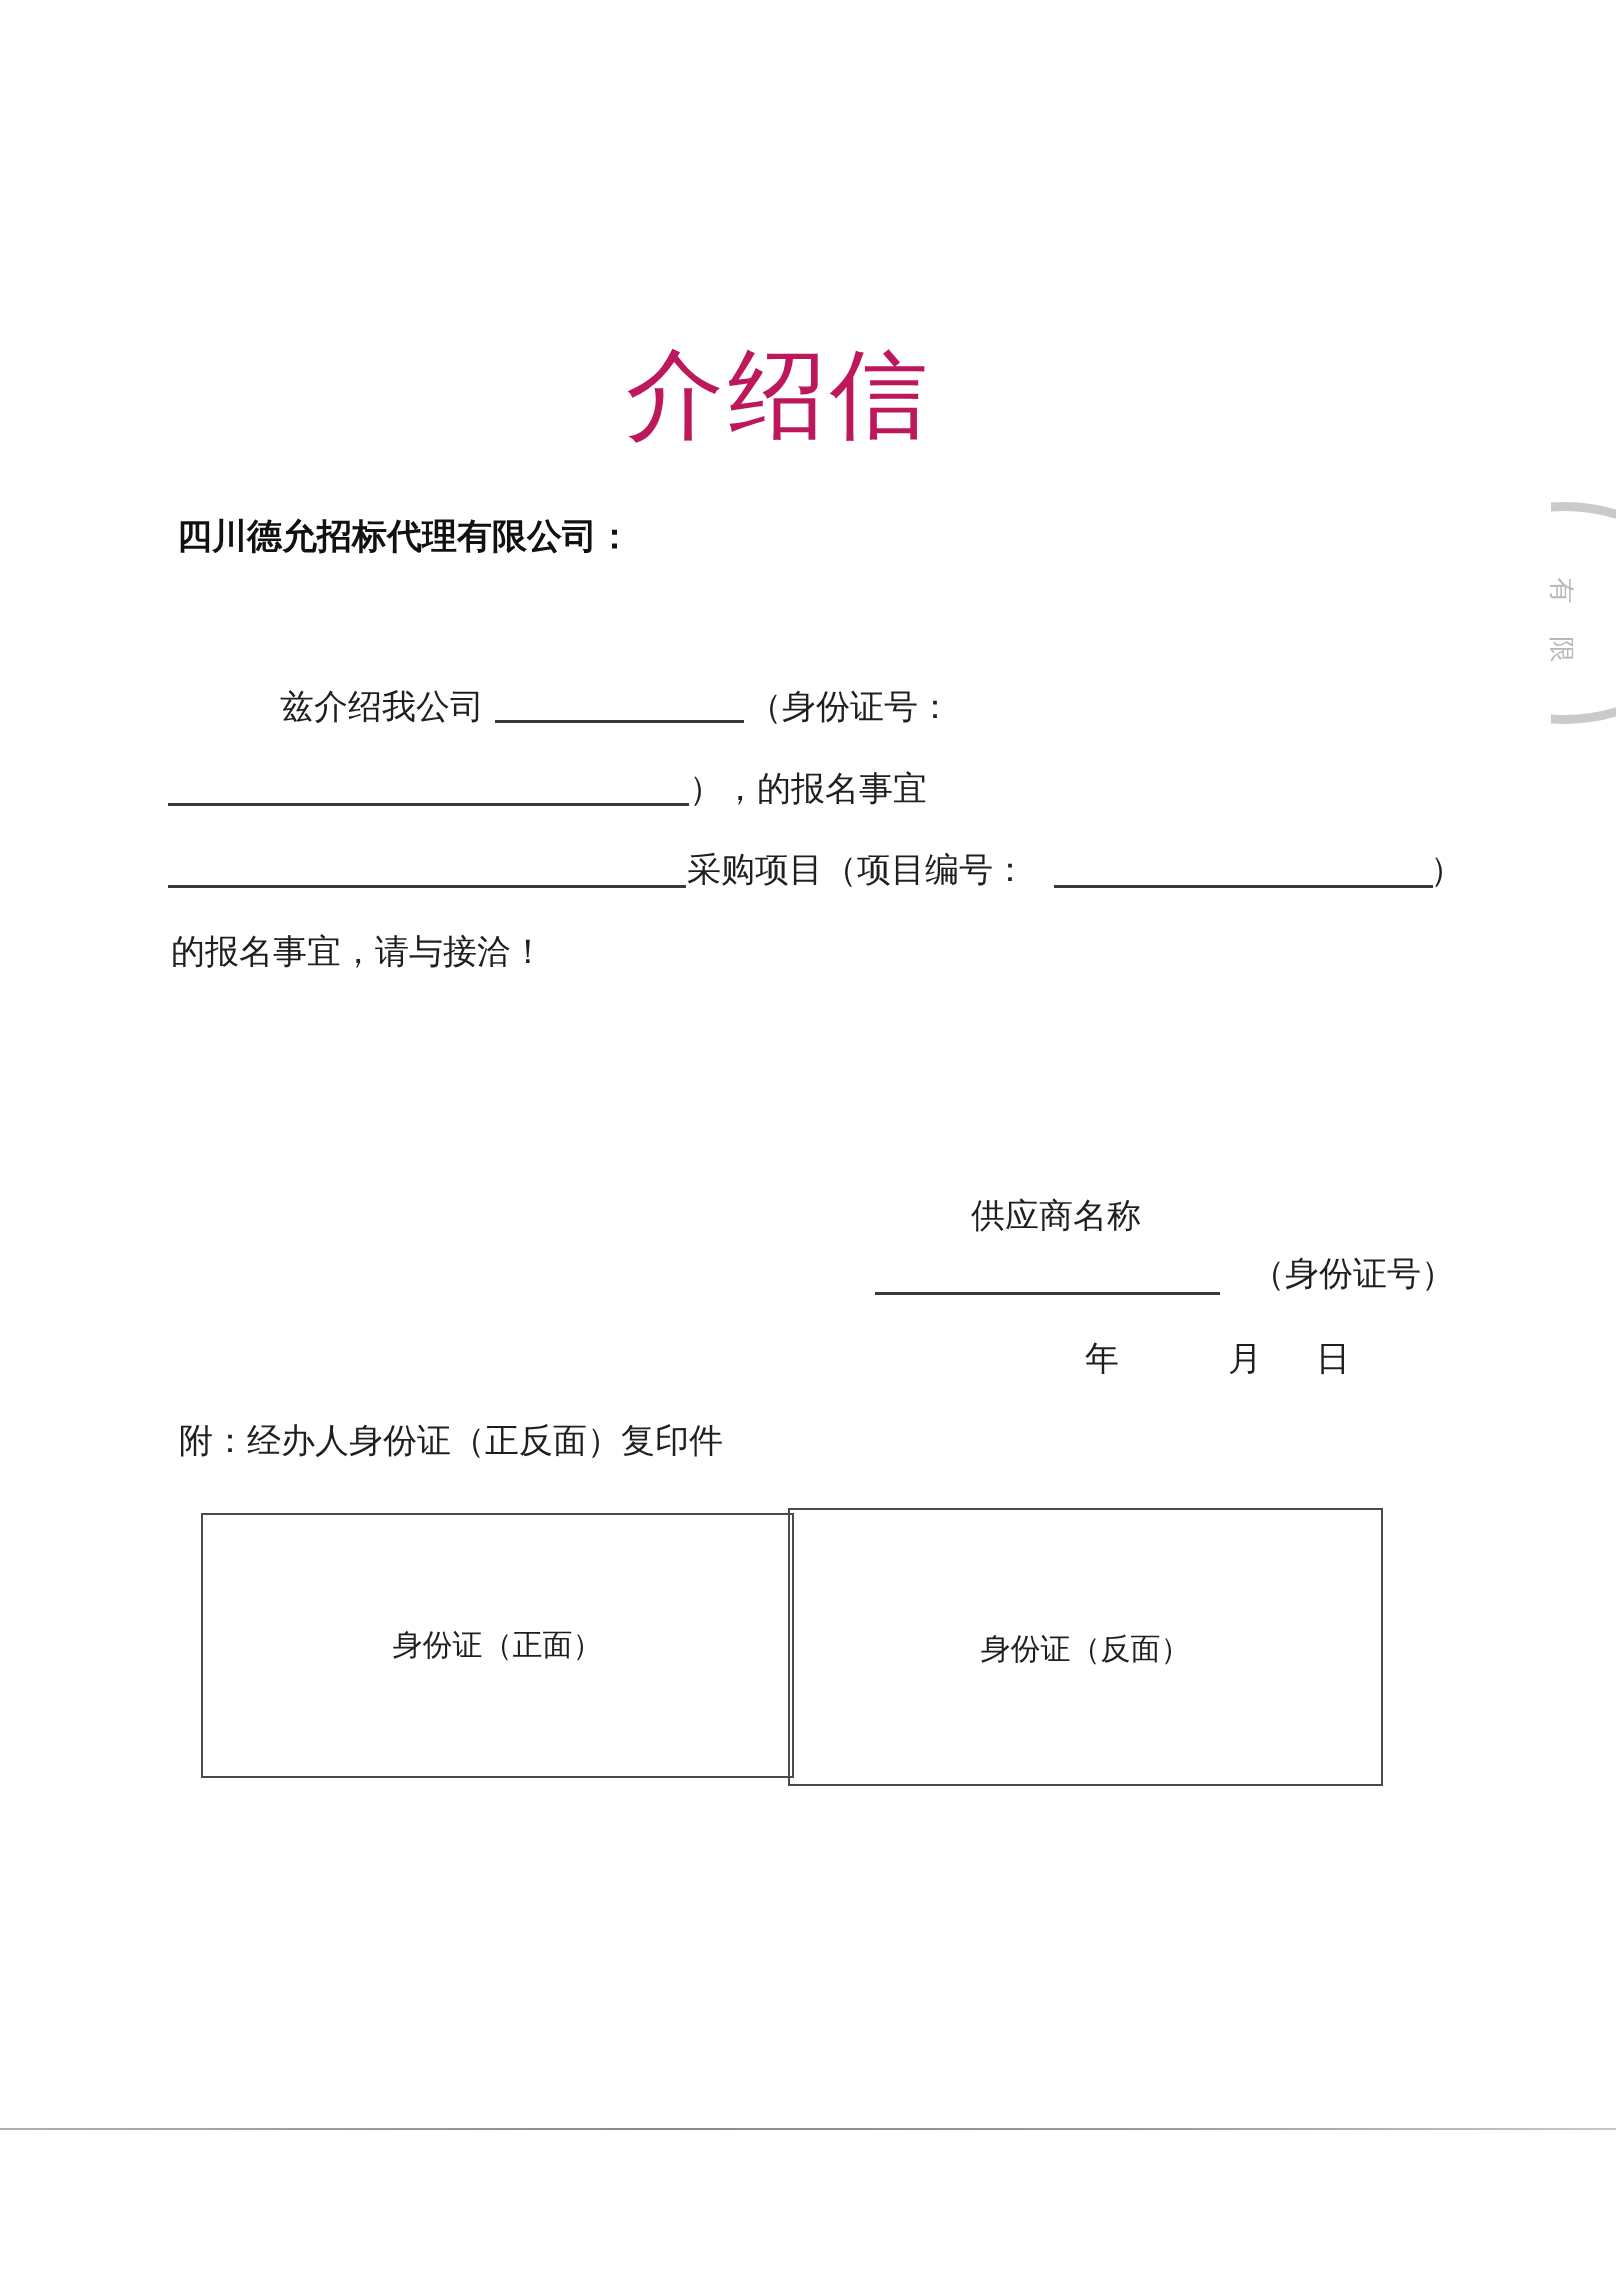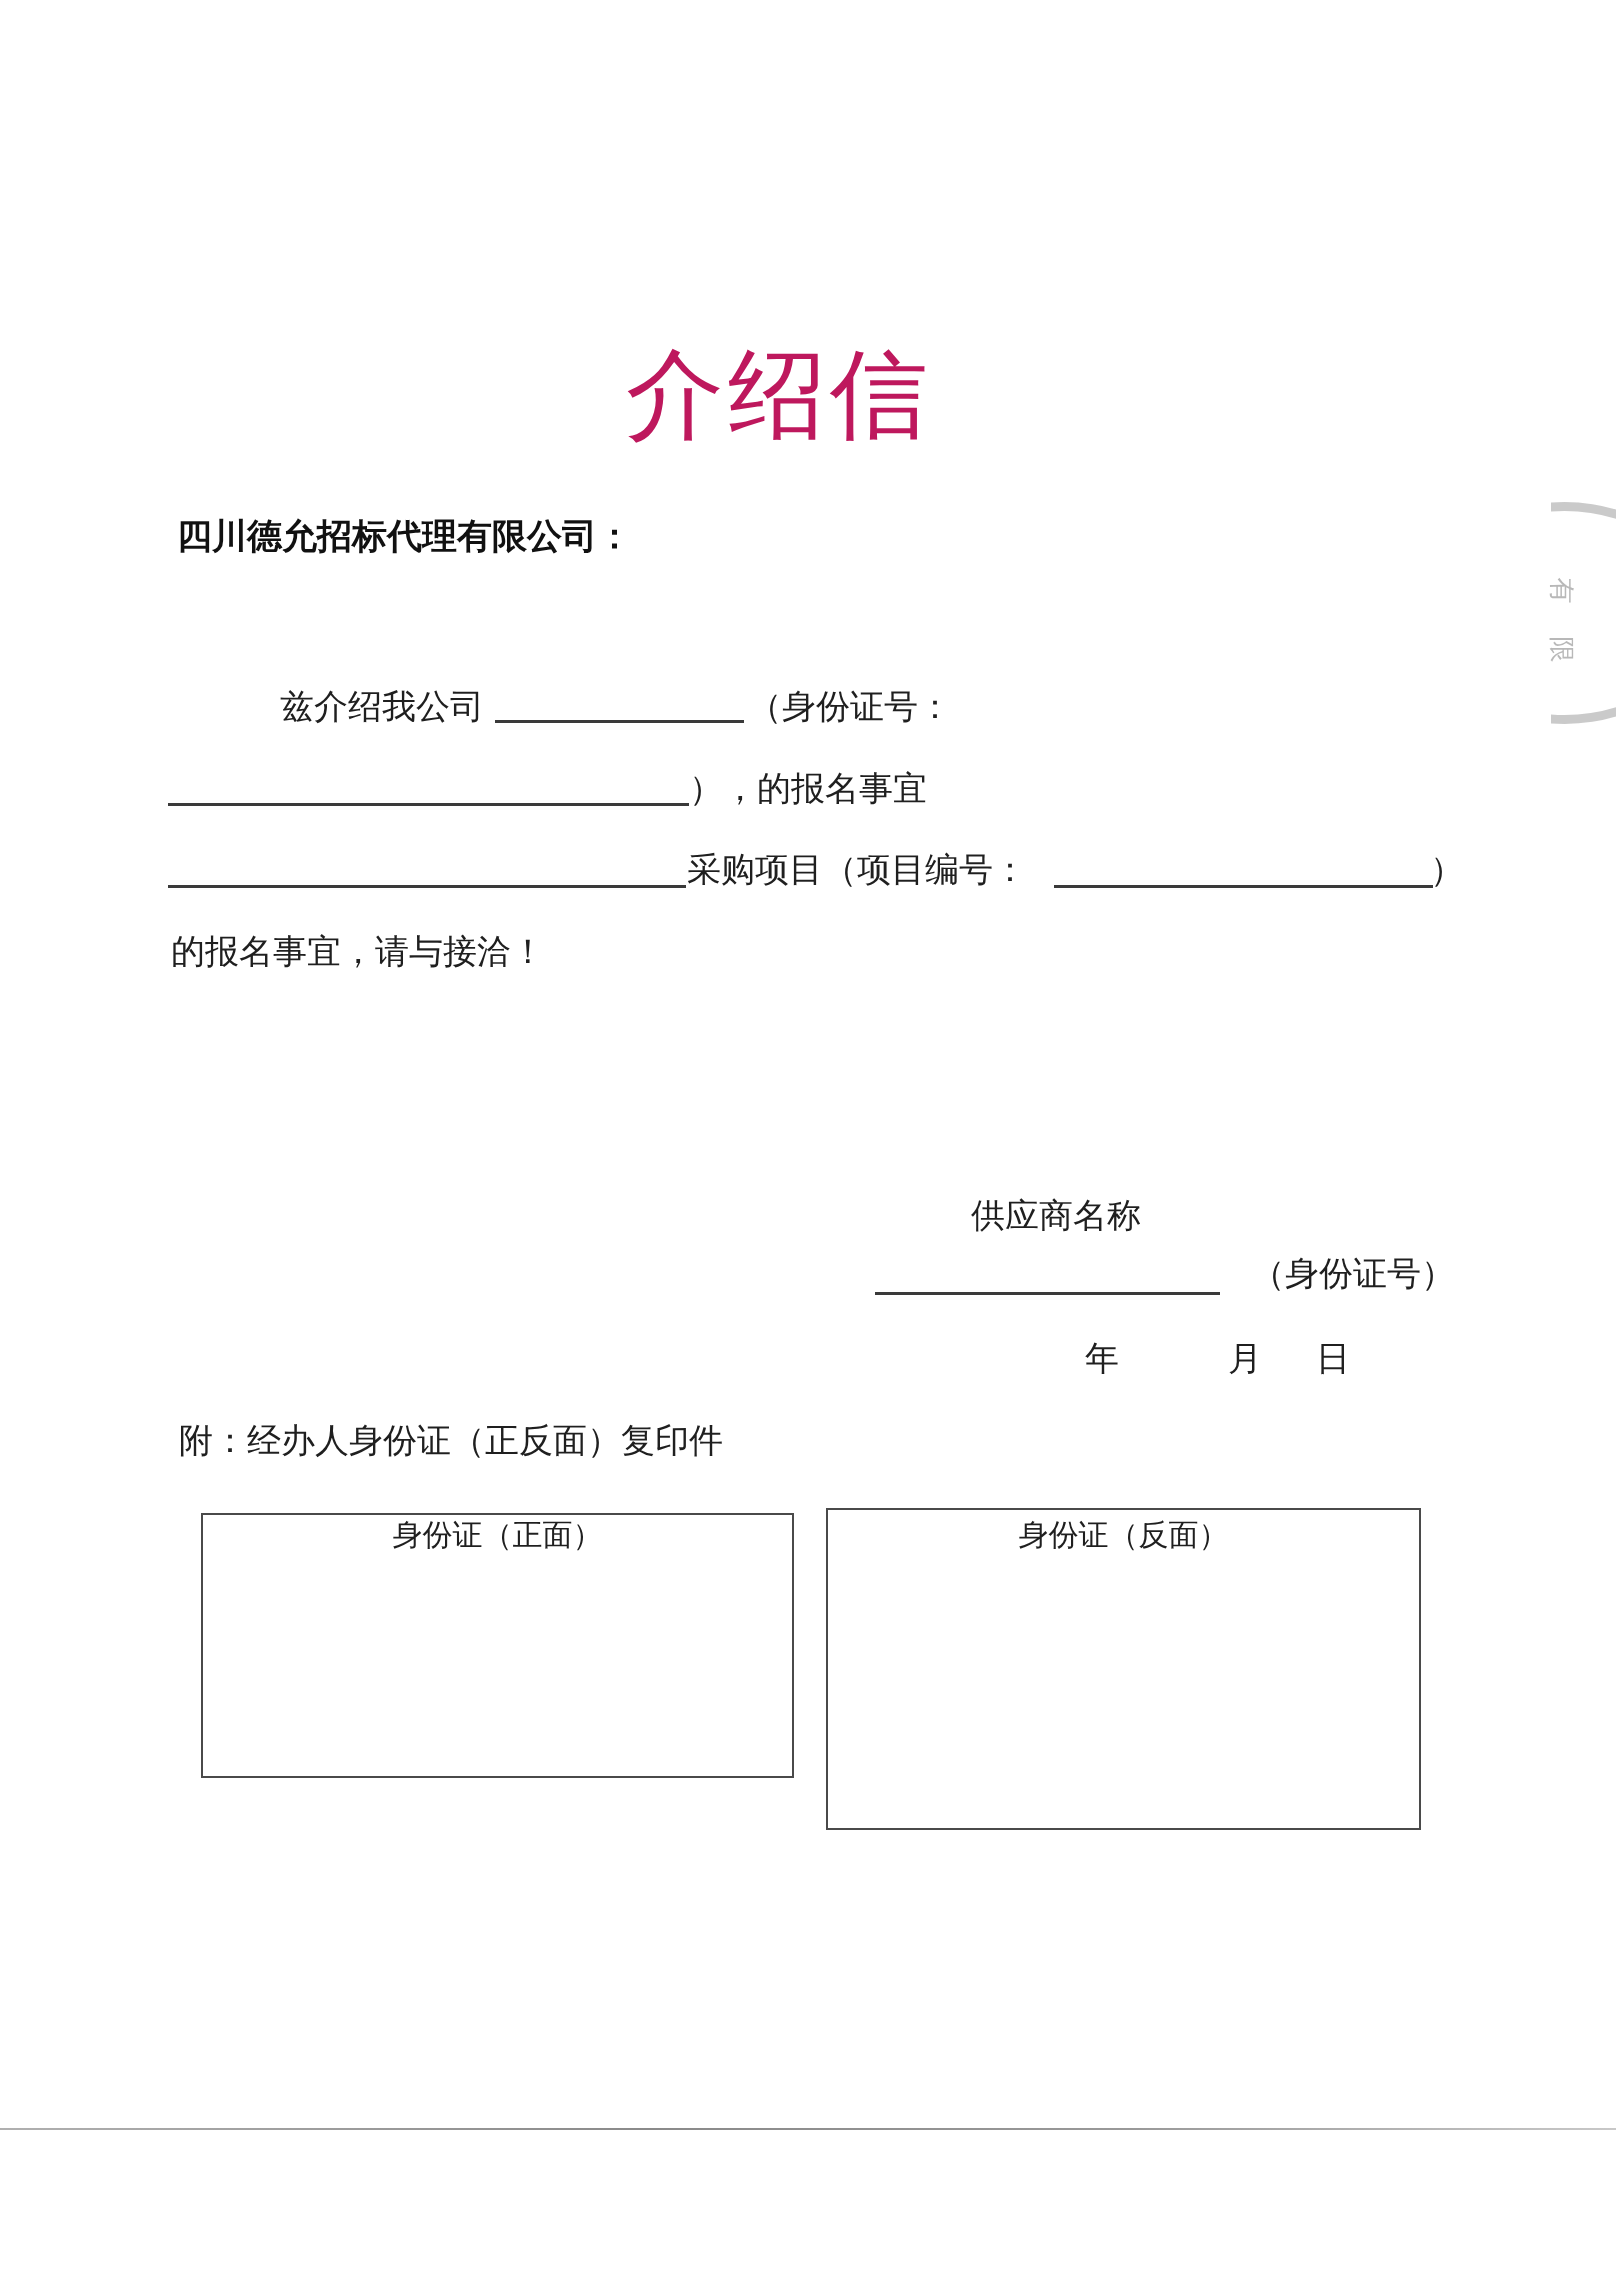--- a/index.html
+++ b/index.html
@@ -12,21 +12,21 @@
   .title {
     left: 626px; top: 306px; font-size: 98px; letter-spacing: 3.9px;
     font-family: Liberation Sans, sans-serif; font-weight: 400; color: #be185d; margin-top: 24px;
   }
   .addressee {
     left: 177px; top: 513px; font-size: 35px; font-weight: 700;
     font-family: "DejaVu Sans", "Liberation Sans", sans-serif; color: #111; text-align: right;
   }
   .body-text { font-size: 34px; line-height: 39px; color: #1f1f1f; }
   .uline { position: absolute; height: 2.6px; background: #3a3a3a; }
-  .box { position: absolute; border: 2px solid #4a4a4a; box-sizing: border-box; display: flex; align-items: flex-start; justify-content: center; }
+  .box { position: absolute; border: 2px solid #4a4a4a; box-sizing: border-box; display: flex; align-items: center; justify-content: center; }
   .box-label { font-size: 30px; color: #1f1f1f; }
   .stamp {
     position: absolute; left: 1421px; top: 502px; width: 287px; height: 222px;
     border: 9px solid #bdbdbd; border-radius: 50%; box-sizing: border-box;
     clip-path: inset(0 0 0 130px);
     opacity: 0.8;
   }
   .stamp-text { position: absolute; left: 1548px; font-size: 26px; color: #b8b8b8; transform: rotate(90deg); }
   .footer-line { position: absolute; left: 0; top: 2128px; width: 1616px; height: 2px; background: linear-gradient(90deg, #b0b0b0, #8a8a8a 40%, #999 70%, #c8c8c8); }
 </style>
@@ -65,21 +65,21 @@
 
 <div class="abs body-text" style="left:1085px; top:1339px;">年</div>
 <div class="abs body-text" style="left:1228px; top:1339px;">月</div>
 <div class="abs body-text" style="left:1316px; top:1339px;">日</div>
 
 <div class="abs body-text" style="left:179px; top:1421px;">附：经办人身份证（正反面）复印件</div>
 
 <div class="box" style="left:201px; top:1513px; width:593px; height:265px;">
   <span class="box-label">身份证（正面）</span>
 </div>
-<div class="box" style="left:826px; top:1508px; width:595px; height:322px;">
+<div class="box" style="left:788px; top:1508px; width:595px; height:278px;">
   <span class="box-label" style="margin-top:5.2px;">身份证（反面）</span>
 </div>
 
 <div class="stamp"></div>
 <div class="abs stamp-text" style="top:573px;">有</div>
 <div class="abs stamp-text" style="top:632px;">限</div>
 
 <div class="footer-line"></div>
 
 

